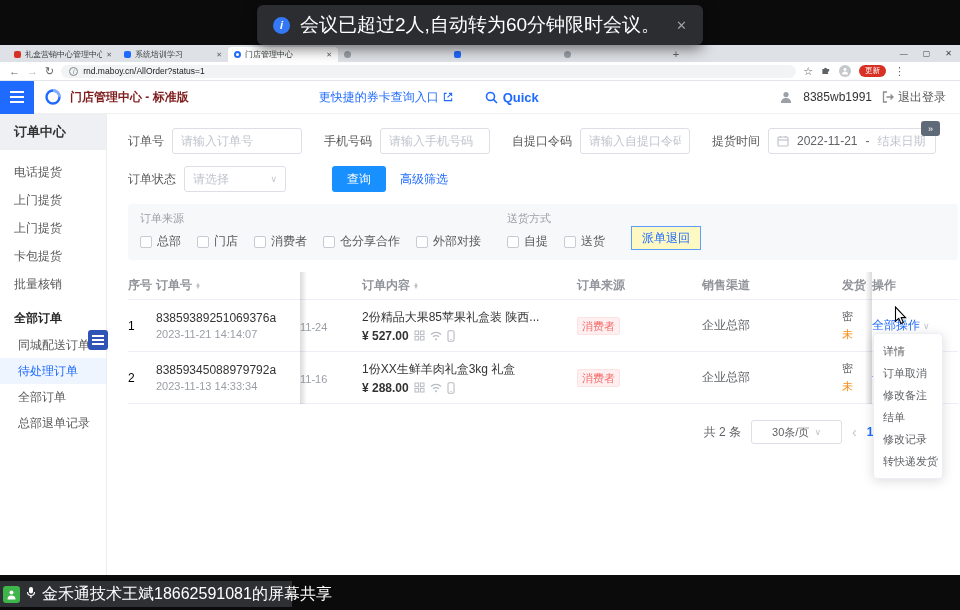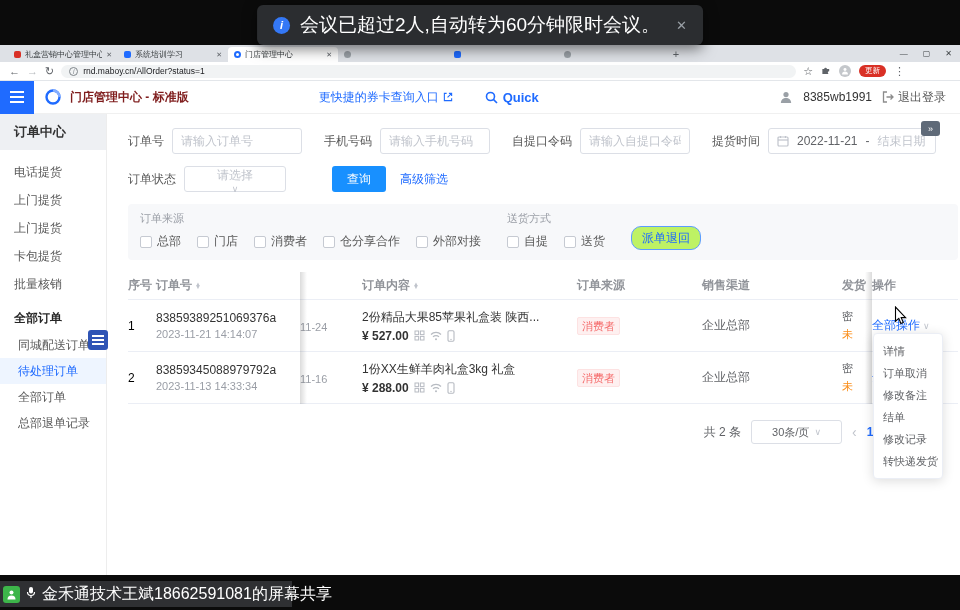--- a/index.html
+++ b/index.html
@@ -55,32 +55,32 @@
 
   
   .frow { display:flex; align-items:center; margin-bottom:12px; }
   .fgroup { display:flex; align-items:center; margin-right:22px; }
   .flabel { font-size:12px; color:#595959; margin-right:8px; white-space:nowrap; }
   .finput { height:26px; border:1px solid #dcdfe6; border-radius:3px; padding:0 8px; font-size:12px; color:#333; outline:none; }
   .finput::placeholder { color:#c0c4cc; }
   .w1{width:130px}.w2{width:110px}
   .daterange { height:26px; border:1px solid #dcdfe6; border-radius:3px; display:flex; align-items:center; padding:0 8px; gap:8px; font-size:12px; color:#606266; width:168px; background:#fff; }
   .date-end { color:#c0c4cc; }
-  .selectbox { height:26px; border:1px solid #dcdfe6; border-radius:3px; display:flex; align-items:center; justify-content:space-between; padding:0 8px; font-size:12px; color:#c0c4cc; width:102px; background:#fff;flex-direction:column; }
+  .selectbox { height:26px; border:1px solid #dcdfe6; border-radius:3px; display:flex; align-items:center; justify-content:space-between; padding:0 8px; font-size:12px; color:#c0c4cc; width:102px; background:#fff; }
   .caret { color:#c0c4cc; font-size:9px; }
   .btn-primary { height:26px; background:#1890ff; color:#fff; font-size:12px; border:none; border-radius:3px; padding:0 15px; margin-left:24px; cursor:pointer; }
   .link-blue { color:#1f6bff; font-size:12px; margin-left:14px; white-space:nowrap; }
 
   
   .panel { background:#f7f8fa; border-radius:4px; padding:7px 12px 10px; display:flex; align-items:flex-end; gap:26px; margin-bottom:12px; }
   .plabel { font-size:11px; color:#9a9ea6; margin-bottom:7px; }
   .cbrow { display:flex; gap:16px; }
   .cbitem { display:flex; align-items:center; gap:5px; font-size:12px; color:#595959; white-space:nowrap; }
   .cbbox { width:12px; height:12px; border:1px solid #c6cad2; border-radius:2px; background:#fff; flex:none; }
-  .btn-outline { height:24px; border:1px solid #5c9dff; color:#1f6bff; background:#bef264; border-radius:10px; font-size:12px; padding:0 10px; cursor:pointer; }
+  .btn-outline { height:24px; border:1px solid #5c9dff; color:#1f6bff; background:#fef9c3; border-radius:0; font-size:12px; padding:0 10px; cursor:pointer; }
 
   
   .table { position:relative; font-size:12px; }
   .table::before { content:""; position:absolute; left:172px; top:0; height:132px; width:7px; background:linear-gradient(to right,rgba(0,0,0,.14),transparent); z-index:2; pointer-events:none; }
   .table::after  { content:""; position:absolute; left:737px; top:0; height:132px; width:7px; background:linear-gradient(to left,rgba(0,0,0,.14),transparent); z-index:2; pointer-events:none; }
   .thead,.trow { display:flex; align-items:center; }
   .thead { height:28px; color:#909399; font-weight:bold; border-bottom:1px solid #ebeef5; }
   .trow { height:52px; border-bottom:1px solid #ebeef5; }
   .c-idx{width:28px}.c-no{width:144px}.c-pick{width:62px;overflow:hidden}.c-content{width:215px;overflow:hidden}
   .c-src{width:125px}.c-chan{width:140px}.c-ship{width:30px;overflow:hidden;white-space:nowrap}.c-act{width:68px}

